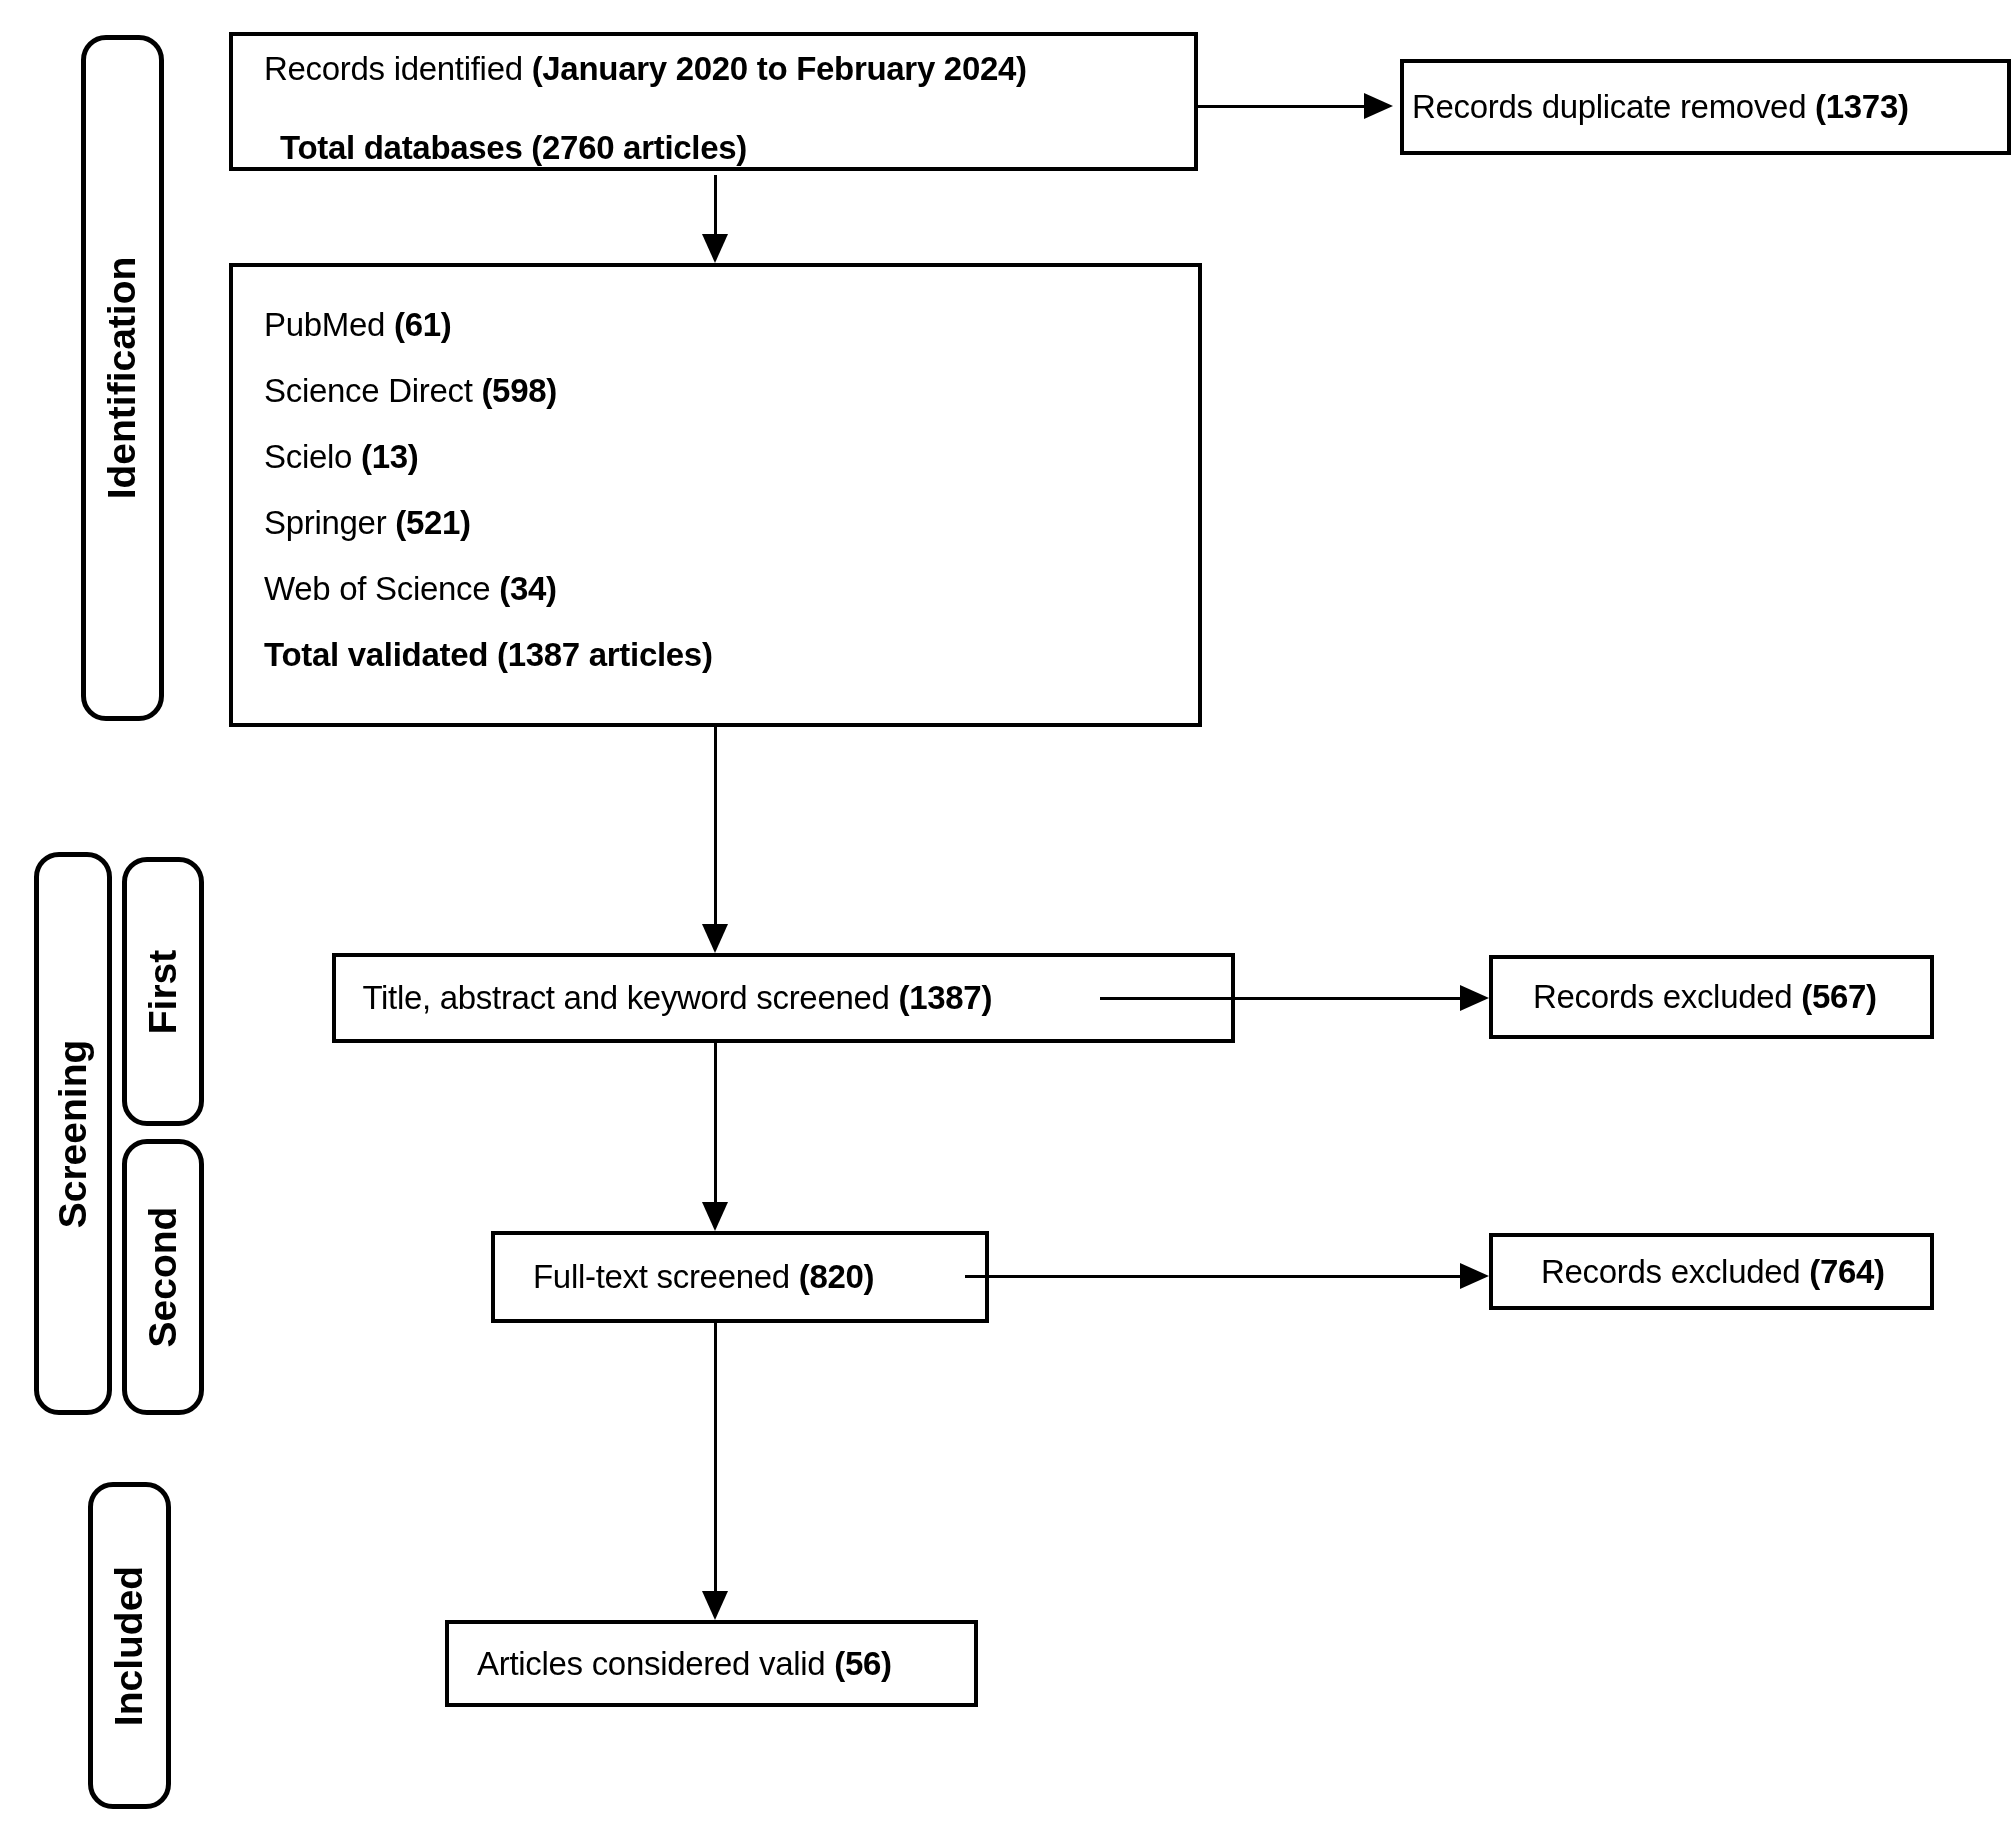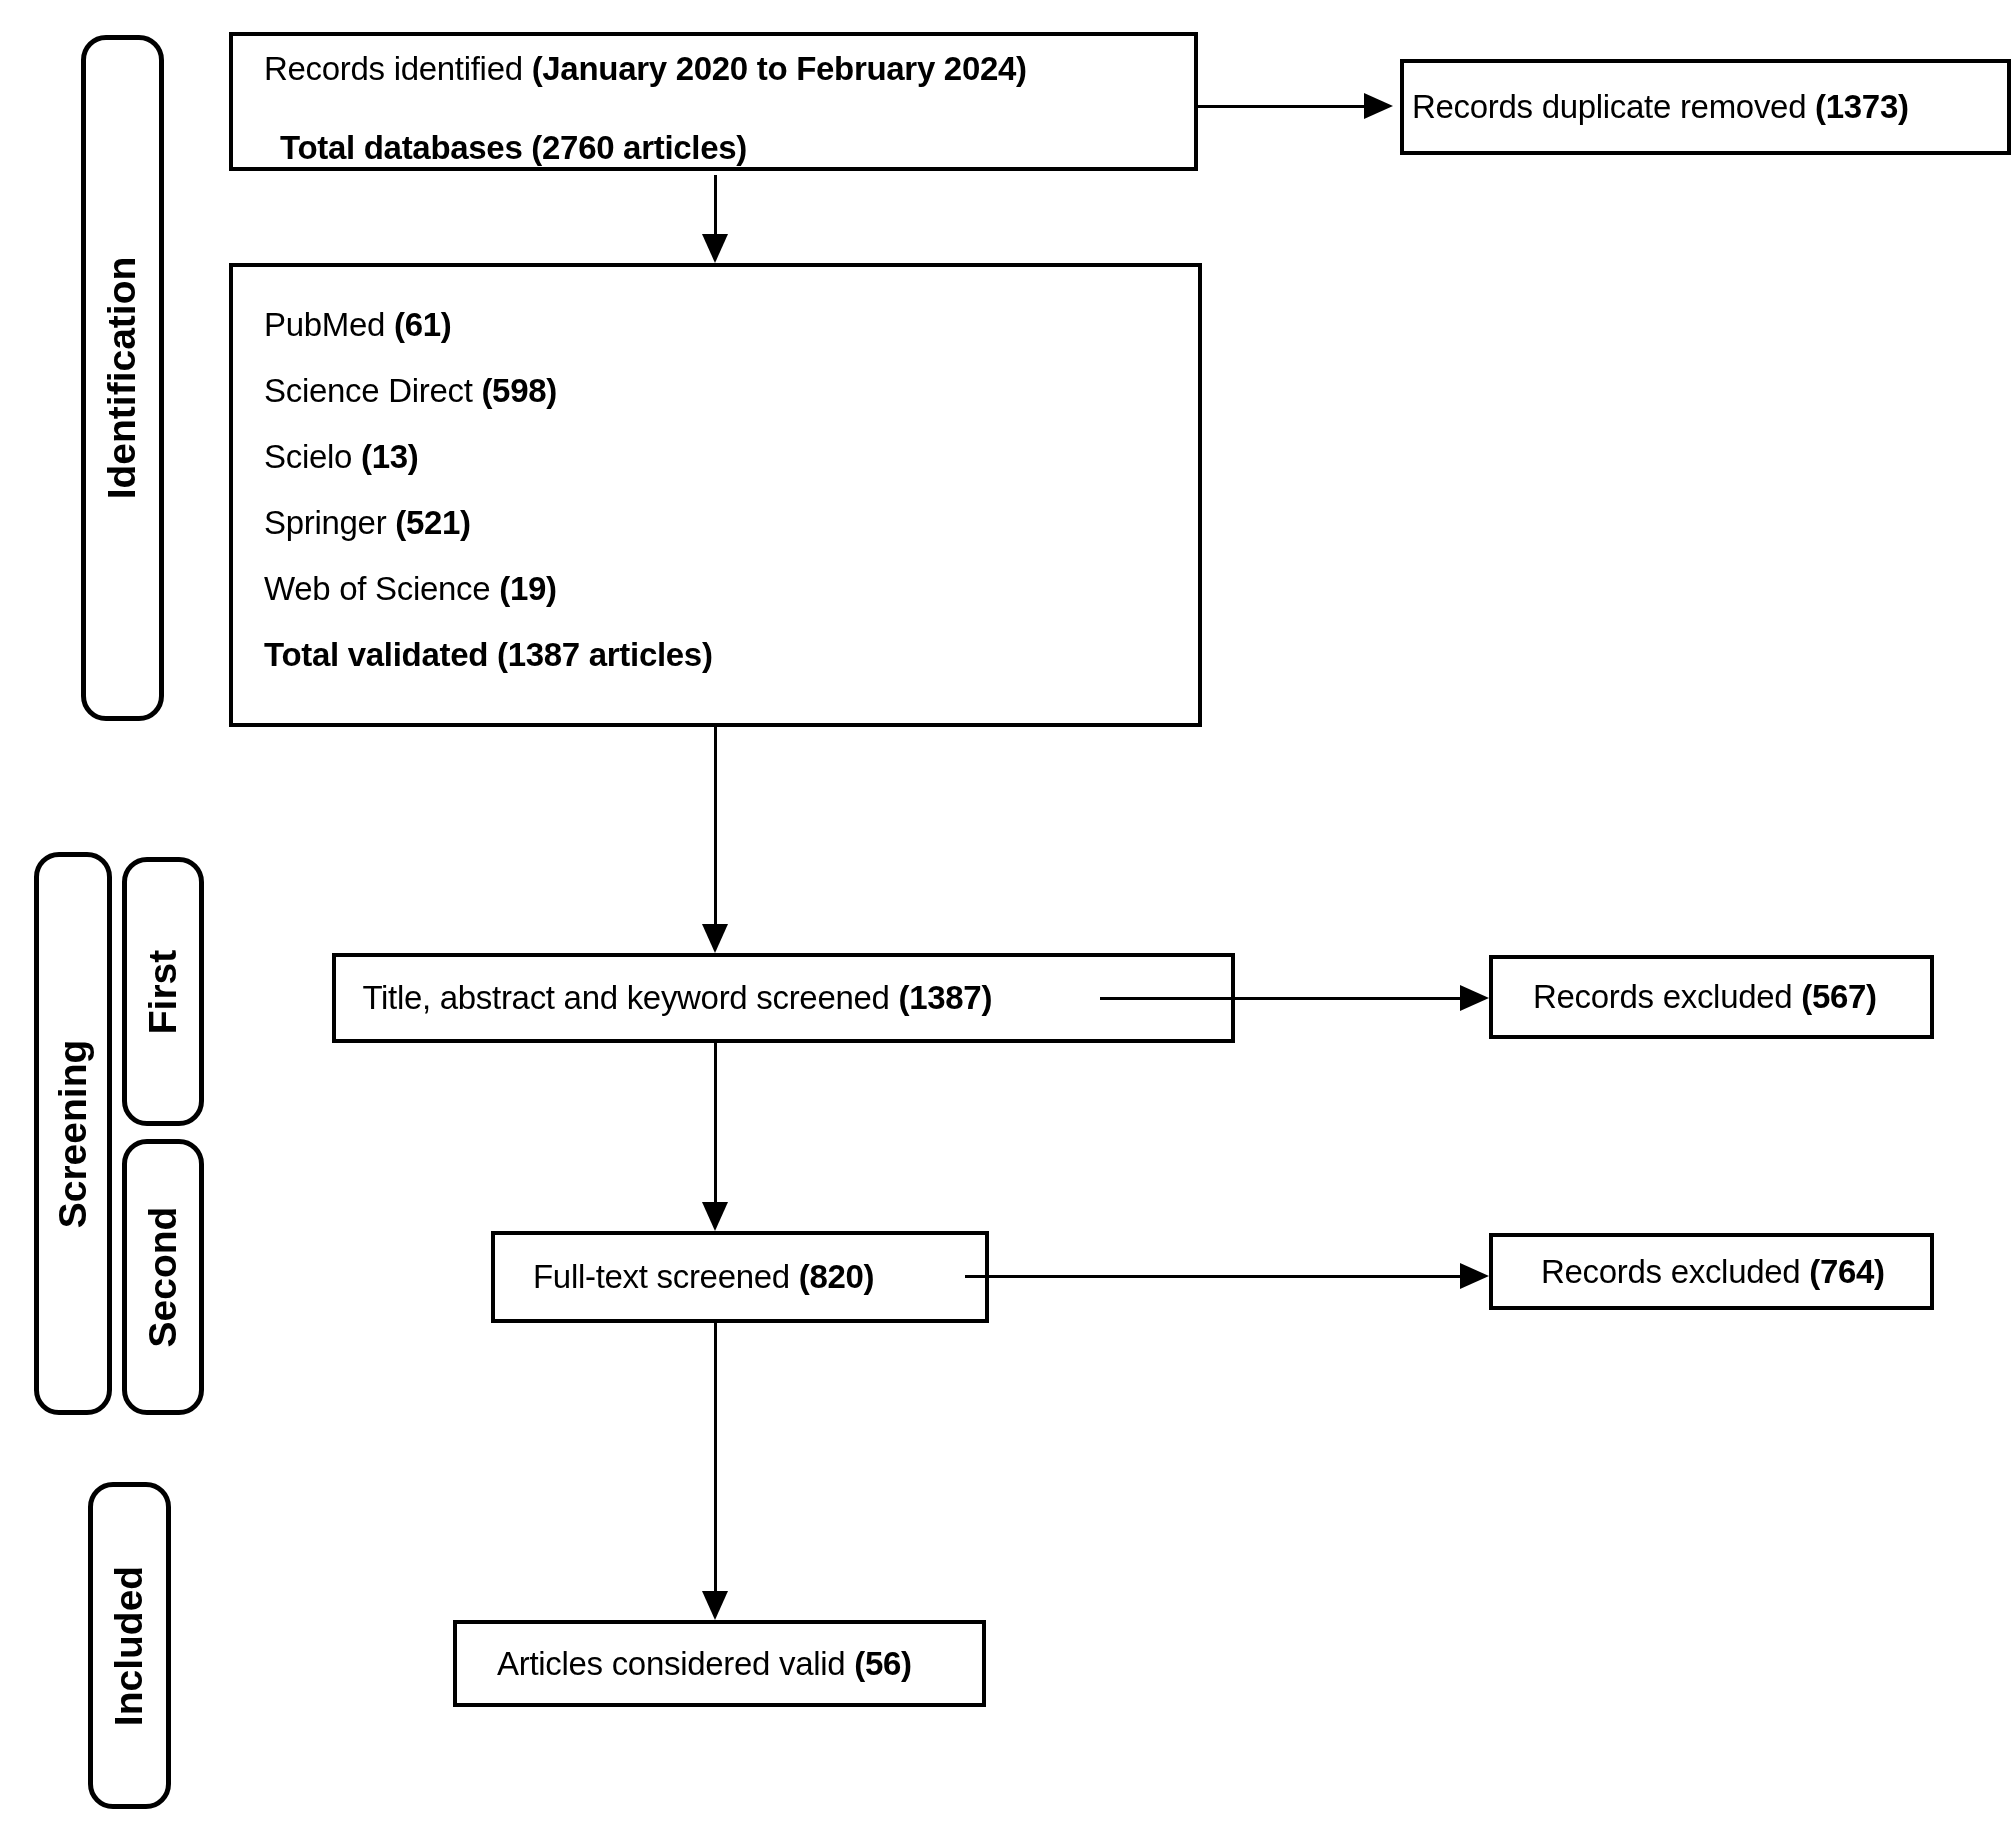--- a/index.html
+++ b/index.html
@@ -93,41 +93,41 @@
 
   <div class="fbox center" style="left:1392px;top:59px;width:611px;height:96px;padding-left:8px;margin-left:8px;">
     <span><span>Records duplicate removed </span><span class="b">(1373)</span></span>
   </div>
 
   <div class="fbox" style="left:229px;top:263px;width:973px;height:464px;padding:25px 0 0 31px;">
     <div class="dbrow"><span>PubMed </span><span class="b">(61)</span></div>
     <div class="dbrow"><span>Science Direct </span><span class="b">(598)</span></div>
     <div class="dbrow"><span>Scielo </span><span class="b">(13)</span></div>
     <div class="dbrow"><span>Springer </span><span class="b">(521)</span></div>
-    <div class="dbrow"><span>Web of Science </span><span class="b">(19)</span></div>
+    <div class="dbrow"><span>Web of Science </span><span class="b">(34)</span></div>
     <div class="dbrow b">Total validated (1387 articles)</div>
   </div>
 
   <div class="fbox center" style="left:332px;top:953px;width:903px;height:90px;padding-left:26.4px;">
     <span><span>Title, abstract and keyword screened </span><span class="b">(1387)</span></span>
   </div>
 
   <div class="fbox center" style="left:1489px;top:955px;width:445px;height:84px;padding-left:40px;">
     <span><span>Records excluded </span><span class="b">(567)</span></span>
   </div>
 
   <div class="fbox center" style="left:467px;top:1231px;width:498px;height:92px;padding-left:38px;margin-left:24px;">
     <span><span>Full-text screened </span><span class="b">(820)</span></span>
   </div>
 
   <div class="fbox center" style="left:1489px;top:1233px;width:445px;height:77px;padding-left:48px;">
     <span><span>Records excluded </span><span class="b">(764)</span></span>
   </div>
 
-  <div class="fbox center" style="left:445px;top:1620px;width:533px;height:87px;padding-left:40px;margin-left:8px;">
+  <div class="fbox center" style="left:445px;top:1620px;width:533px;height:87px;padding-left:28px;">
     <span><span>Articles considered valid </span><span class="b">(56)</span></span>
   </div>
 
   <div class="hline" style="left:1198px;top:105px;width:167px;"></div>
   <div class="head-right" style="left:1364px;top:93px;"></div>
 
   <div class="vline" style="left:714px;top:175px;height:61px;"></div>
   <div class="head-down" style="left:702px;top:234px;"></div>
 
   <div class="vline" style="left:714px;top:727px;height:200px;"></div>

